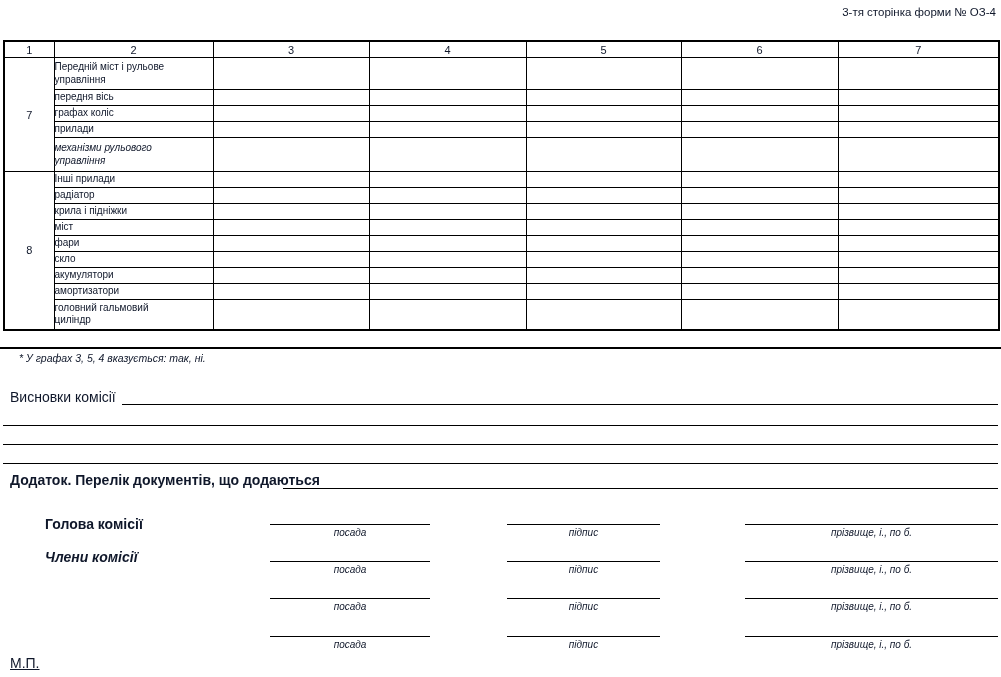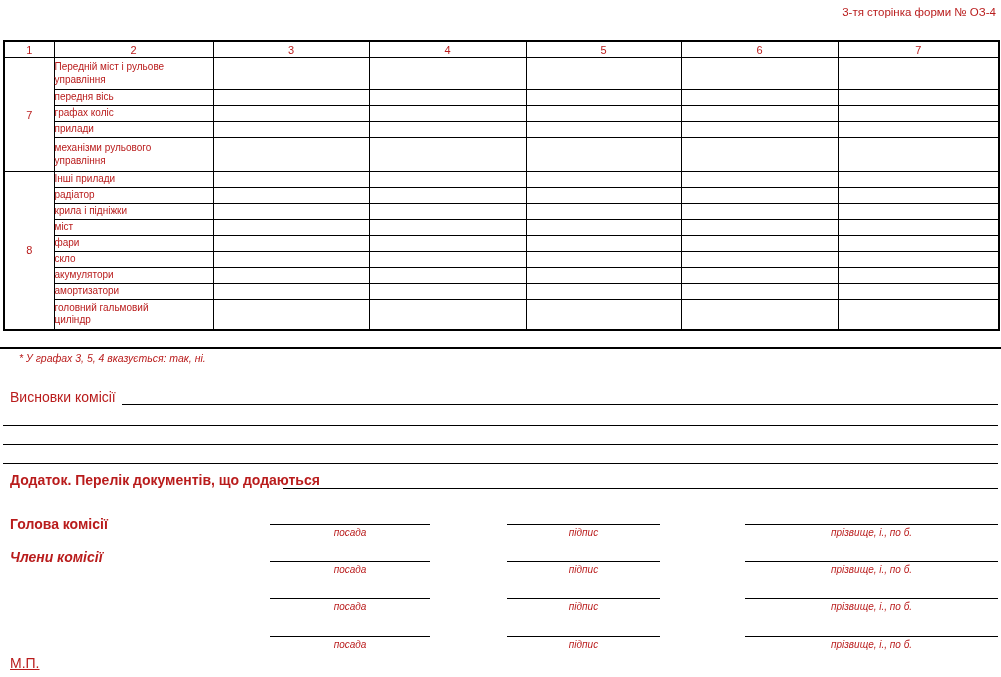--- a/index.html
+++ b/index.html
@@ -1,42 +1,42 @@
 <!DOCTYPE html>
 <html><head>
 <meta charset="utf-8">
 <style>
   html,body{margin:0;padding:0;background:#fff;}
   #page{
     position:relative;width:1001px;height:677px;background:#ffffff;
-    font-family:"Liberation Sans","DejaVu Sans",sans-serif;color:#b91c1c;
+    font-family:"Liberation Sans","DejaVu Sans",sans-serif;color:#0f172a;
     overflow:hidden;
   }
   
   .page-title{position:absolute;top:6px;right:5px;font-size:11.5px;}
   
   .tbl-wrap{position:absolute;top:40px;left:3px;width:995px;}
   table.main{border-collapse:collapse;width:100%;table-layout:fixed;}
   table.main{border:2px solid #000;}
   table.main th, table.main td{border:1px solid #000;padding:0;}
   table.main th{font-weight:normal;font-size:11px;height:15px;text-align:center;}
   td.gnum{text-align:center;font-size:11px;vertical-align:middle;}
   td.lbl{font-size:10px;line-height:12.5px;padding:1px 4px 1px 7px;vertical-align:middle;}
   td.lbl .wrap{display:inline-block;max-width:120px;}
   tr.r-s{height:16px;}
   tr.r-d1{height:32px;}
-  tr.r-d2{height:34px;}
+  tr.r-d2{height:34px;font-style:italic;}
   tr.r-d3{height:30px;}
   
   .hline{position:absolute;border-top:1px solid #000;height:0;}
   .hline.thick{border-top-width:2px;}
   
   .footnote{position:absolute;top:352px;left:19px;font-size:10.5px;font-style:italic;}
   .lab{position:absolute;font-size:14px;}
-  .bold{font-weight:bold;}
+  .bold{font-weight:bold;margin-left:35px;}
   
   .sig{position:absolute;border-top:1.5px solid #000;text-align:center;}
   .sig .cap{display:block;font-size:10px;font-style:italic;padding-top:2px;}
 </style>
 </head>
 <body>
 
 <div id="page">
 
   <div class="page-title">3-тя сторінка форми № ОЗ-4</div>

